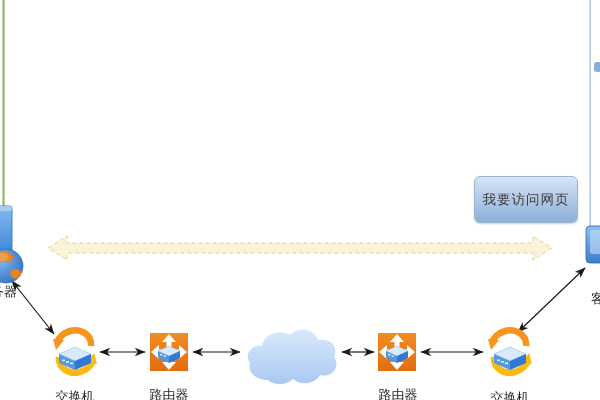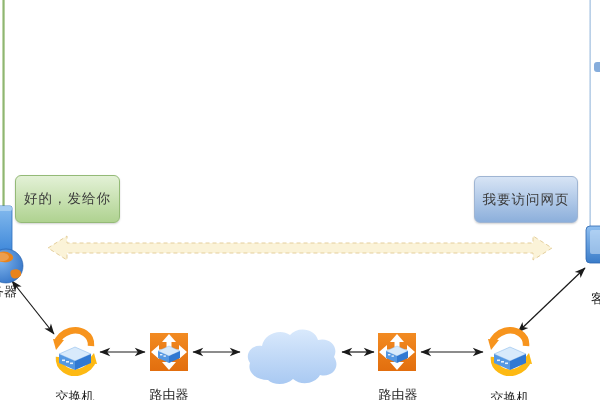--- a/index.html
+++ b/index.html
@@ -141,23 +141,20 @@
       <rect x="13" y="34" width="3" height="1.6" fill="#fff" opacity="0.85"></rect>
       <rect x="17" y="35.5" width="3" height="1.6" fill="#fff" opacity="0.85"></rect>
     </g>
 
     <g transform="translate(585,224)">
       <rect x="1" y="2" width="34" height="37" rx="4" fill="url(#cliG)" stroke="#2b66b0" stroke-width="0.8"></rect>
       <rect x="5" y="6" width="26" height="24" rx="2" fill="#cfe4f8" opacity="0.55"></rect>
     </g>
   </svg>
 
-  <div id="bubble-green" class="bubble">
-    <span>好的，发给你</span>
-  </div>
   <div id="bubble-blue" class="bubble">
     <span>我要访问网页</span>
   </div>
 
   <div id="lbl-server" class="node-label">服务器</div>
   <div id="lbl-switch-l" class="node-label centered">交换机</div>
   <div id="lbl-router-l" class="node-label centered">路由器</div>
 
   <div id="lbl-router-r" class="node-label centered">路由器</div>
   <div id="lbl-switch-r" class="node-label centered">交换机</div>

